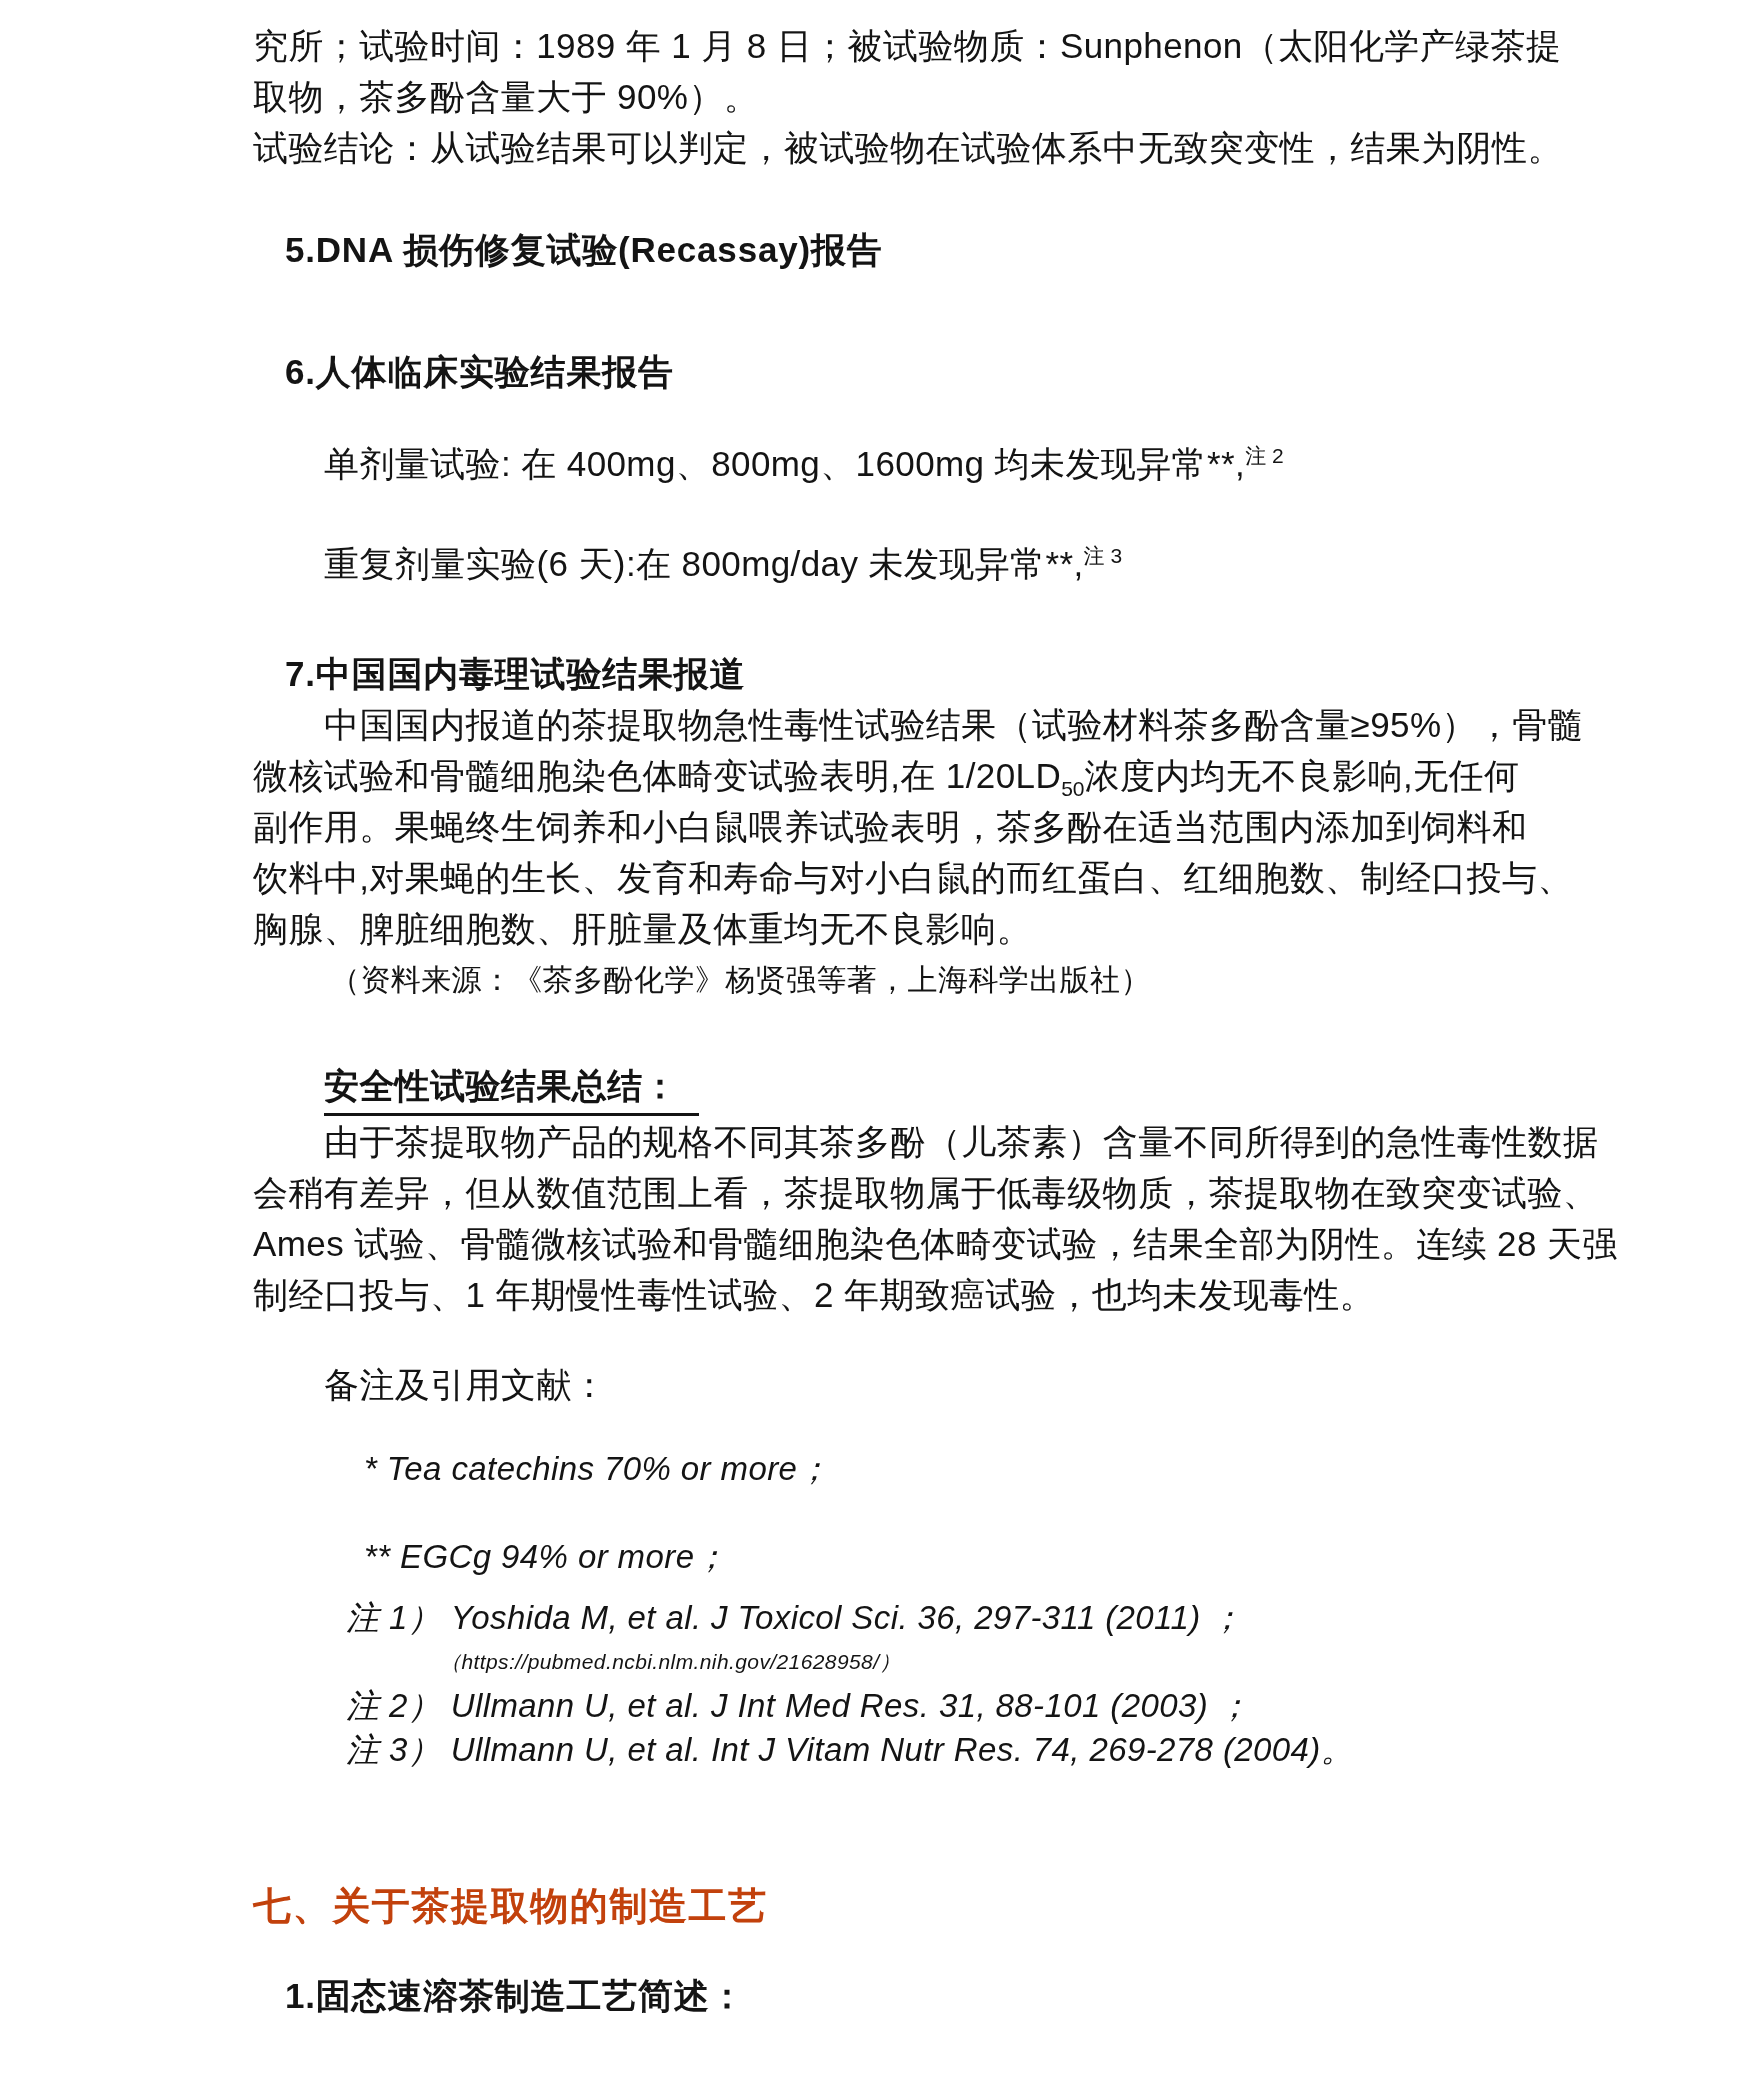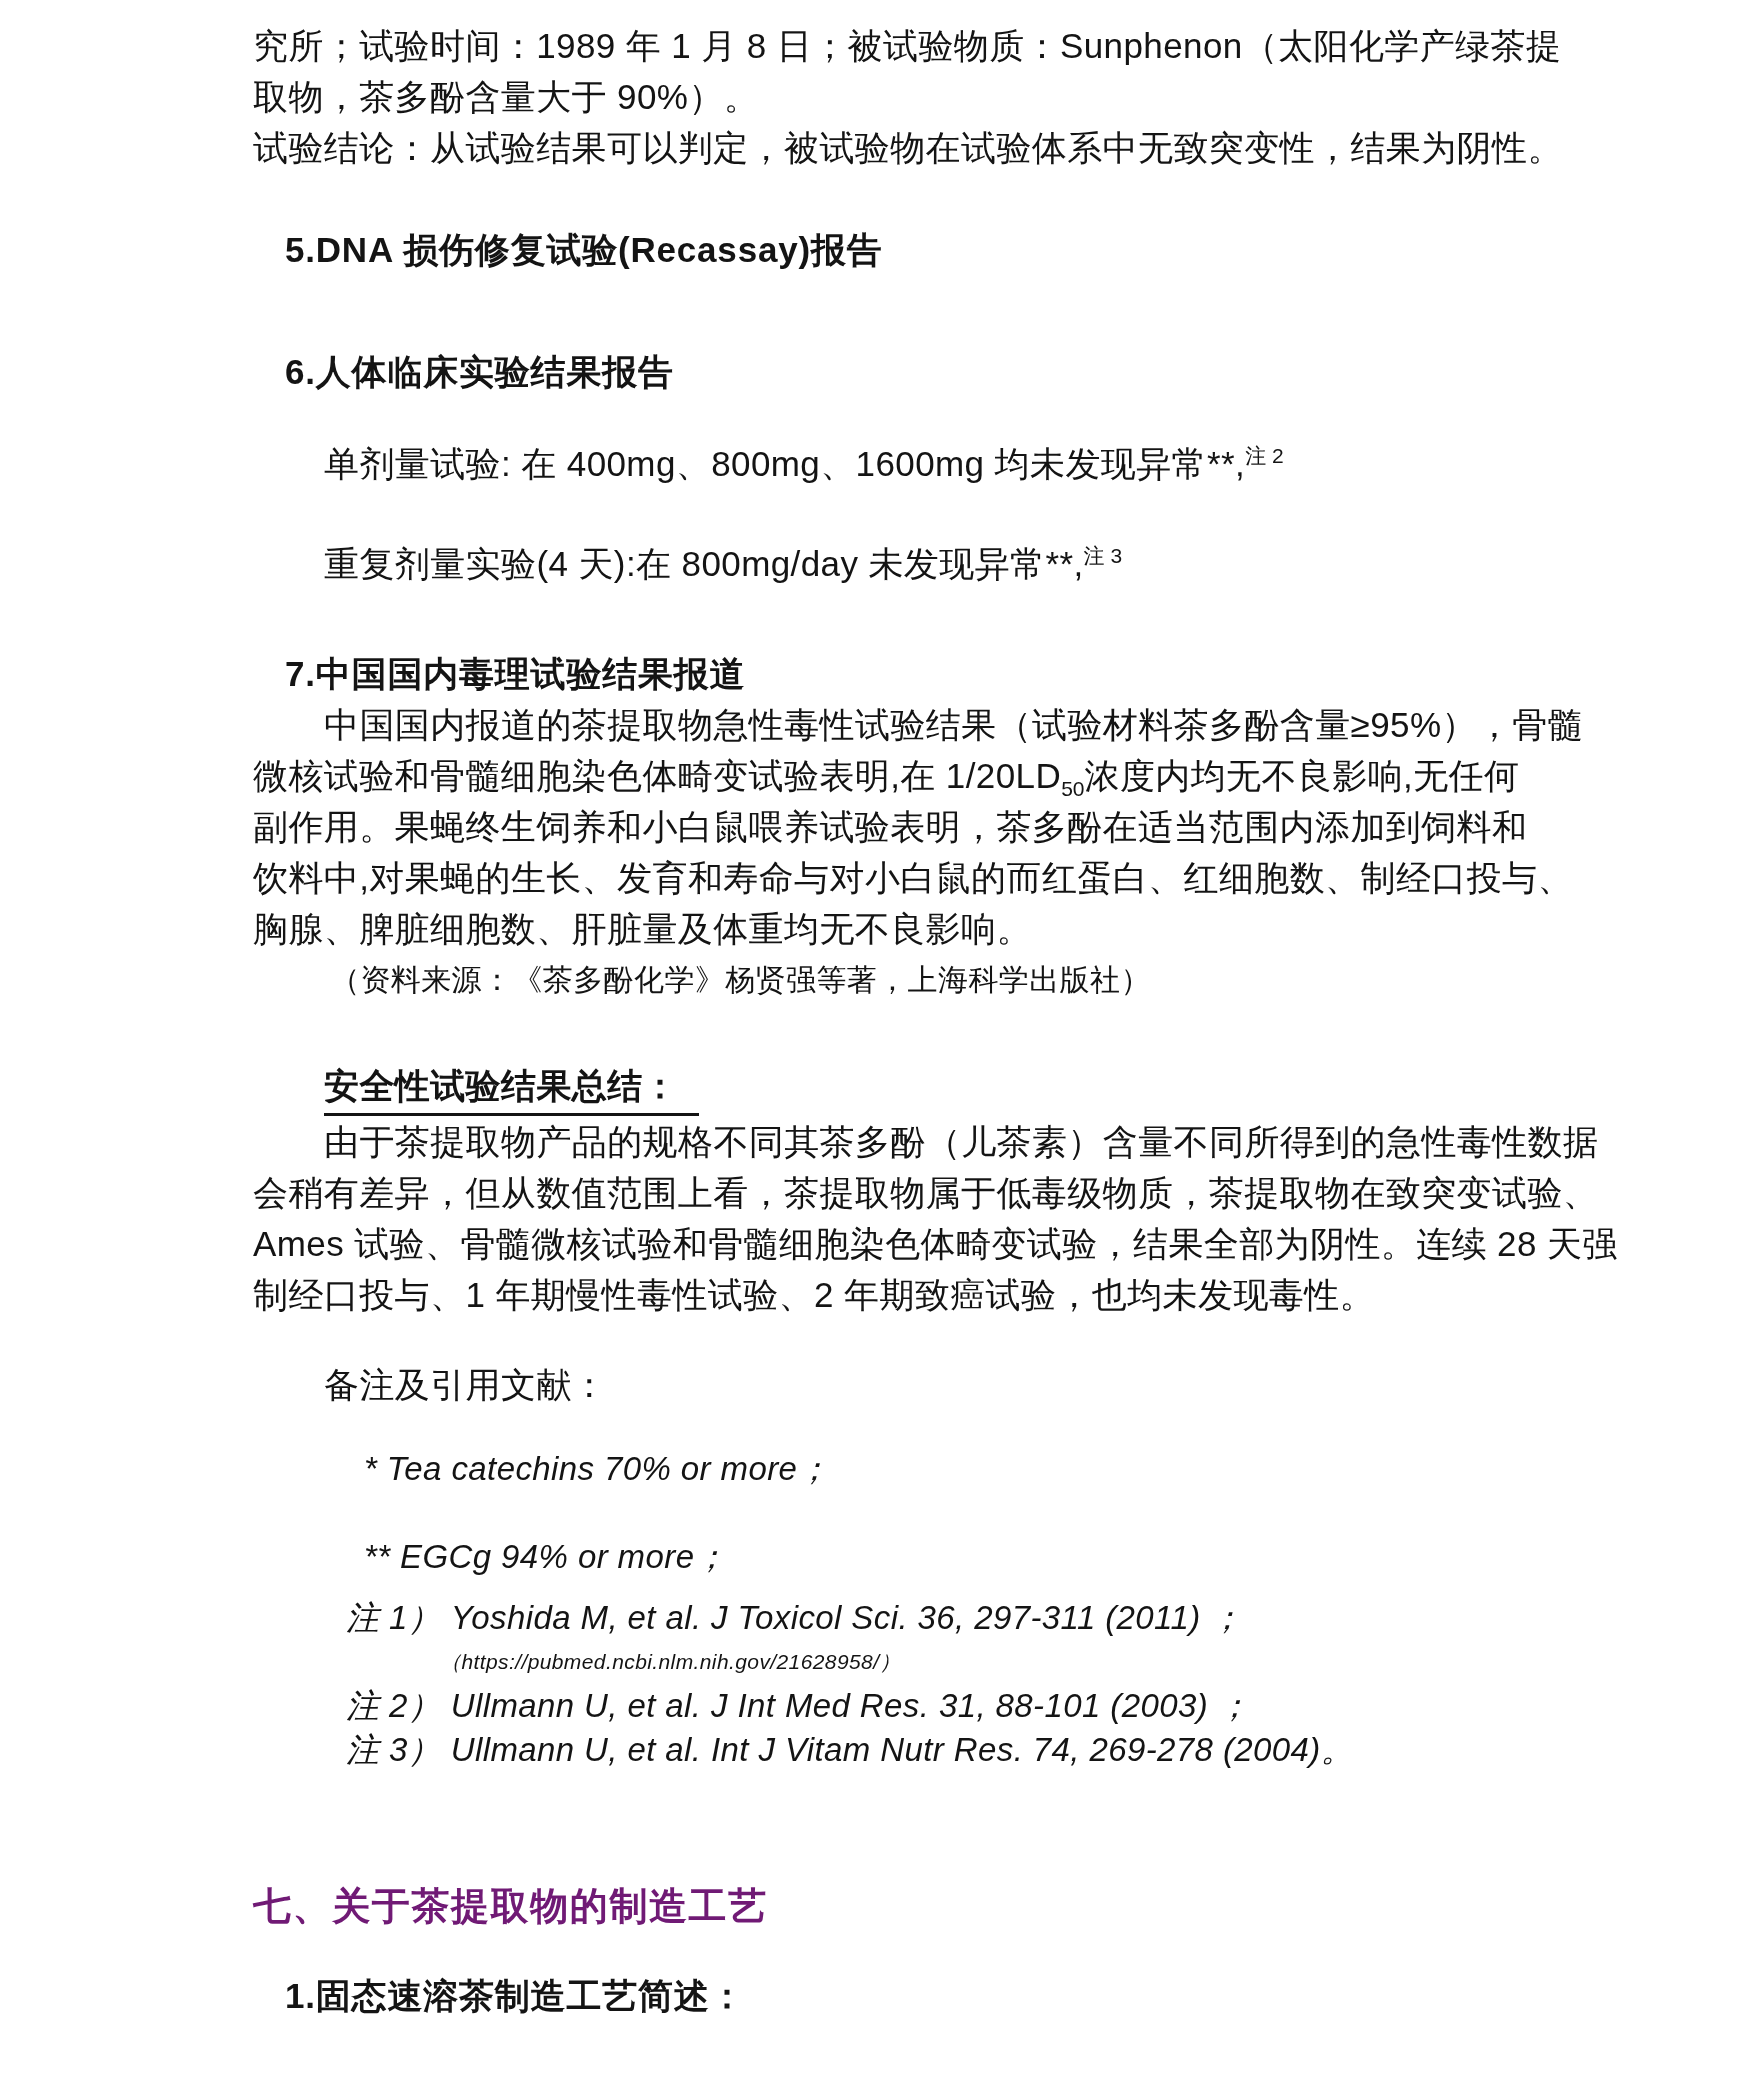--- a/index.html
+++ b/index.html
@@ -67,21 +67,21 @@
 <div class="page">
 
   <span class="line">究所；试验时间：1989 年 1 月 8 日；被试验物质：Sunphenon（太阳化学产绿茶提</span>
   <span class="line">取物，茶多酚含量大于 90%）。</span>
   <span class="line">试验结论：从试验结果可以判定，被试验物在试验体系中无致突变性，结果为阴性。</span>
 
   <span class="line hd mt-64">5.DNA 损伤修复试验(Recassay)报告</span>
 
   <span class="line hd mt-88">6.人体临床实验结果报告</span>
   <span class="line ind mt-51"><span>单剂量试验: 在 400mg、800mg、1600mg 均未发现异常**,</span><sup class="fnote">注 2</sup></span>
-  <span class="line ind mt-61"><span>重复剂量实验(4 天):在 800mg/day 未发现异常**,</span><sup class="fnote">注 3</sup></span>
+  <span class="line ind mt-61"><span>重复剂量实验(6 天):在 800mg/day 未发现异常**,</span><sup class="fnote">注 3</sup></span>
 
   <span class="line hd mt-74">7.中国国内毒理试验结果报道</span>
   <span class="line ind">中国国内报道的茶提取物急性毒性试验结果（试验材料茶多酚含量≥95%），骨髓</span>
   <span class="line"><span>微核试验和骨髓细胞染色体畸变试验表明,在 1/20LD</span><sub class="small">50</sub><span>浓度内均无不良影响,无任何</span></span>
   <span class="line">副作用。果蝇终生饲养和小白鼠喂养试验表明，茶多酚在适当范围内添加到饲料和</span>
   <span class="line">饮料中,对果蝇的生长、发育和寿命与对小白鼠的而红蛋白、红细胞数、制经口投与、</span>
   <span class="line">胸腺、脾脏细胞数、肝脏量及体重均无不良影响。</span>
   <span class="line src">（资料来源：《茶多酚化学》杨贤强等著，上海科学出版社）</span>
 
   <span class="line sum-h mt-68"><span class="u">安全性试验结果总结：</span></span>
@@ -91,17 +91,17 @@
   <span class="line">制经口投与、1 年期慢性毒性试验、2 年期致癌试验，也均未发现毒性。</span>
 
   <span class="line ind mt-49">备注及引用文献：</span>
   <span class="line note mt-41">* Tea catechins 70% or more；</span>
   <span class="line note mt-46">** EGCg 94% or more；</span>
   <span class="line ref mt-32">注 1） Yoshida M, et al. J Toxicol Sci. 36, 297-311 (2011) ；</span>
   <span class="line url">（https://pubmed.ncbi.nlm.nih.gov/21628958/）</span>
   <span class="line ref">注 2） Ullmann U, et al. J Int Med Res. 31, 88-101 (2003) ；</span>
   <span class="line ref">注 3） Ullmann U, et al. Int J Vitam Nutr Res. 74, 269-278 (2004)。</span>
 
-  <span class="line blue-h mt-132" style="color: #701a75;">七、关于茶提取物的制造工艺</span>
+  <span class="line blue-h mt-132" style="color: #c2410c;">七、关于茶提取物的制造工艺</span>
   <span class="line sub-h mt-45">1.固态速溶茶制造工艺简述：</span>
 
 </div>
 
 
 </body></html>

